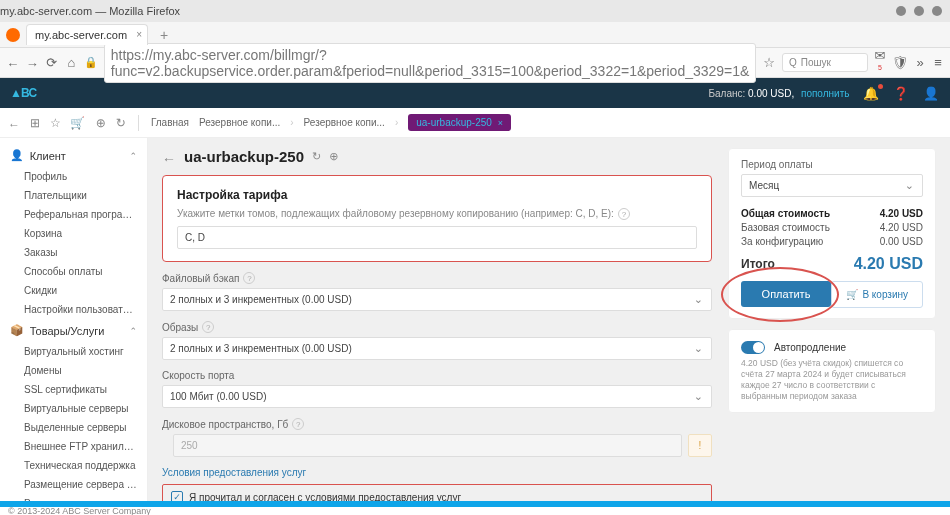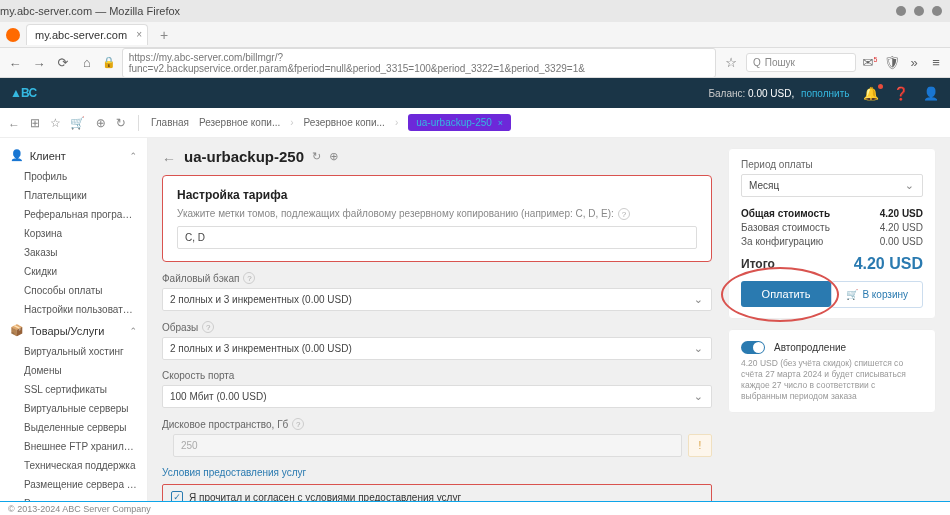--- a/index.html
+++ b/index.html
@@ -11,37 +11,37 @@
 
 .tabs-row { height: 26px; background: #f5f5f5; display: flex; align-items: center; padding: 0 6px; border-bottom: 1px solid #ddd; }
 .ff-icon { width: 14px; height: 14px; background: #ff6a00; border-radius: 50%; margin-right: 6px; }
 .tab { background: #fff; border: 1px solid #ddd; border-bottom: none; border-radius: 4px 4px 0 0; padding: 4px 20px 4px 8px; font-size: 11px; position: relative; }
 .tab .x { position: absolute; right: 5px; top: 4px; font-size: 10px; color: #888; }
 .addtab { margin-left: 6px; font-size: 14px; color: #888; padding: 0 6px; }
 
 .urlbar { height: 30px; background: #f8f8f8; display: flex; align-items: center; padding: 0 6px; gap: 6px; border-bottom: 1px solid #ddd; }
 .nav-btn { width: 18px; text-align: center; color: #666; font-size: 13px; }
 .lock { color: #888; font-size: 11px; }
-.url-input { flex: 1; background: #fff; border: 1px solid #ddd; border-radius: 3px; padding: 3px 6px; font-size: 10px; color: #777; }
+.url-input { flex: 1; background: #fff; border: 1px solid #ddd; border-radius: 3px; padding: 3px 6px; font-size: 14px; color: #777; }
 .search-box { width: 110px; background: #fff; border: 1px solid #ddd; border-radius: 3px; padding: 3px 6px; font-size: 10px; color: #888; }
 .tb-icon { width: 16px; text-align: center; color: #666; font-size: 13px; }
 
 .appheader { height: 30px; background: #1a3547; display: flex; align-items: center; padding: 0 10px; color: #fff; font-size: 10px; }
 .logo { color: #35b8e0; font-weight: bold; font-size: 12px; letter-spacing: -1px; }
 .appheader .spacer { flex: 1; }
 .balance { font-size: 10px; color: #ccc; }
 .balance .amt { color: #fff; }
 .topup { color: #35b8e0; margin-left: 4px; }
 .hicon { margin-left: 14px; color: #ccc; position: relative; font-size: 13px; }
 .hicon .dot { position: absolute; top: -2px; right: -3px; width: 5px; height: 5px; background: #e74c3c; border-radius: 50%; }
 
 .breadcrumb-row { height: 30px; background: #fff; border-bottom: 1px solid #eee; display: flex; align-items: center; padding: 0 8px; gap: 10px; font-size: 10px; }
 .bc-icon { color: #888; font-size: 12px; }
 .bc-item { color: #666; }
-.bc-active { color: #35b8e0; background: #6d28d9; padding: 3px 8px; border-radius: 3px; position: relative; }
+.bc-active { color: #35b8e0; background: #701a75; padding: 3px 8px; border-radius: 3px; position: relative; }
 .bc-active .x { margin-left: 6px; font-size: 9px; }
 
 .main { display: flex; height: calc(515px - 22px - 26px - 30px - 30px - 30px - 14px); }
 
 .sidebar { width: 148px; background: #fff; border-right: 1px solid #eee; overflow-y: auto; padding: 6px 0; }
 .sb-section { display: flex; align-items: center; padding: 5px 10px; font-size: 11px; color: #333; font-weight: 500; }
 .sb-section .chev { margin-left: auto; font-size: 9px; color: #888; }
 .sb-sicon { margin-right: 6px; color: #888; font-size: 11px; }
 .sb-item { padding: 4px 10px 4px 22px; font-size: 10px; color: #555; border-left: 2px solid transparent; white-space: nowrap; overflow: hidden; text-overflow: ellipsis; }
 
@@ -84,21 +84,21 @@
 .btn-primary { flex: 1; background: #2a7ab0; color: #fff; border: none; border-radius: 3px; padding: 7px 0; font-size: 11px; text-align: center; }
 .btn-secondary { flex: 1; background: #fff; color: #2a7ab0; border: 1px solid #cde; border-radius: 3px; padding: 7px 0; font-size: 10px; text-align: center; display: flex; align-items: center; justify-content: center; gap: 4px; }
 .oval-highlight { position: relative; }
 .oval-highlight::before { content: ""; position: absolute; top: -14px; left: -20px; right: -8px; bottom: -14px; border: 2px solid #d9534f; border-radius: 50%; pointer-events: none; }
 
 .toggle { width: 24px; height: 13px; background: #2a7ab0; border-radius: 7px; position: relative; display: inline-block; vertical-align: middle; }
 .toggle::after { content: ""; position: absolute; right: 1px; top: 1px; width: 11px; height: 11px; background: #fff; border-radius: 50%; }
 .renew-label { font-size: 10px; margin-left: 6px; vertical-align: middle; }
 .renew-note { font-size: 8.5px; color: #999; margin-top: 4px; line-height: 1.3; }
 
-.footer { height: 14px; font-size: 9px; color: #888; padding: 0 8px; background: #fff; border-top: 1px solid #0ea5e9; display: flex; align-items: center; }
+.footer { height: 14px; font-size: 9px; color: #888; padding: 0 8px; background: #fff; border-top: 6px solid #0ea5e9; display: flex; align-items: center; }
 
 .sidebar::-webkit-scrollbar, .content::-webkit-scrollbar { width: 4px; }
 .sidebar::-webkit-scrollbar-thumb, .content::-webkit-scrollbar-thumb { background: #ccc; }
 </style>
 </head>
 <body>
 
 <div class="titlebar">
   <span>my.abc-server.com — Mozilla Firefox</span>
   <div class="titlebar-btns">
@@ -168,22 +168,22 @@
     <div class="sb-section">
         <span class="sb-sicon">👤</span>
         <span>Клиент</span>
         <span class="chev">⌃</span>
       </div>
     <div class="sb-item">Профиль</div>
     <div class="sb-item">Плательщики</div>
     <div class="sb-item">Реферальная программа</div>
     <div class="sb-item">Корзина</div>
     <div class="sb-item">Заказы</div>
+    <div class="sb-item">Способы оплаты</div>
     <div class="sb-item">Скидки</div>
-    <div class="sb-item">Способы оплаты</div>
     <div class="sb-item">Настройки пользователя</div>
     <div class="sb-section">
         <span class="sb-sicon">📦</span>
         <span>Товары/Услуги</span>
         <span class="chev">⌃</span>
       </div>
     <div class="sb-item">Виртуальный хостинг</div>
     <div class="sb-item">Домены</div>
     <div class="sb-item">SSL сертификаты</div>
     <div class="sb-item">Виртуальные серверы</div>

